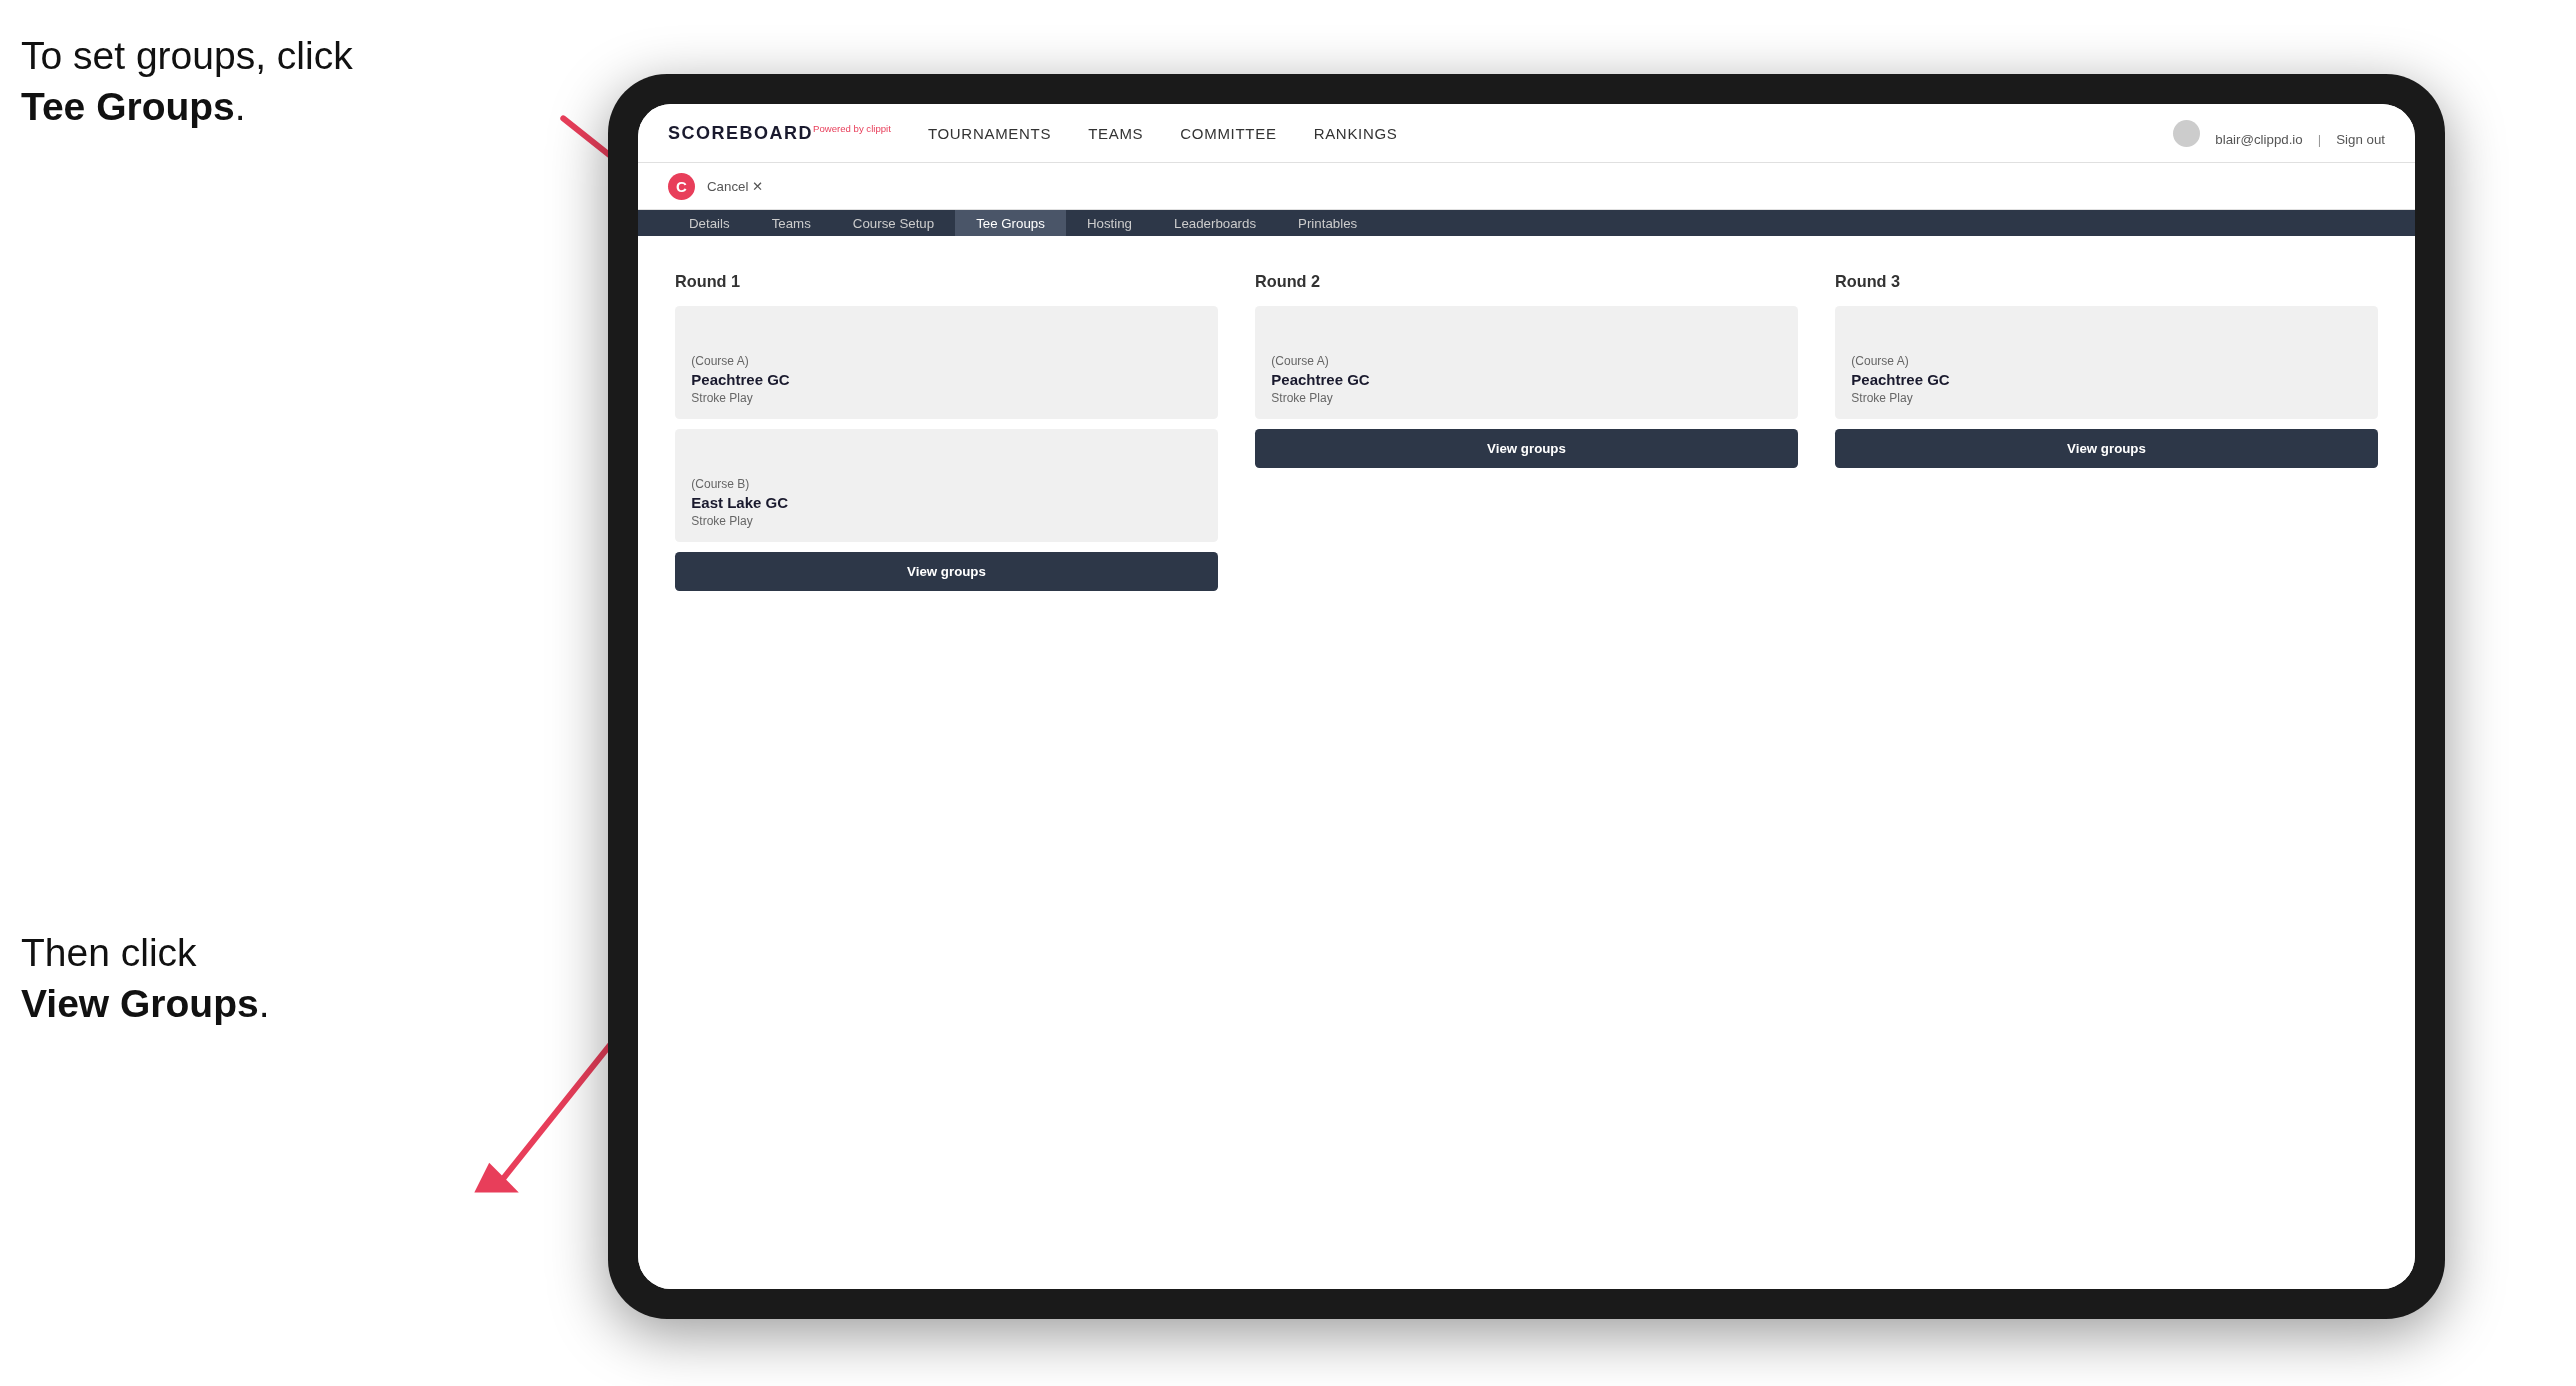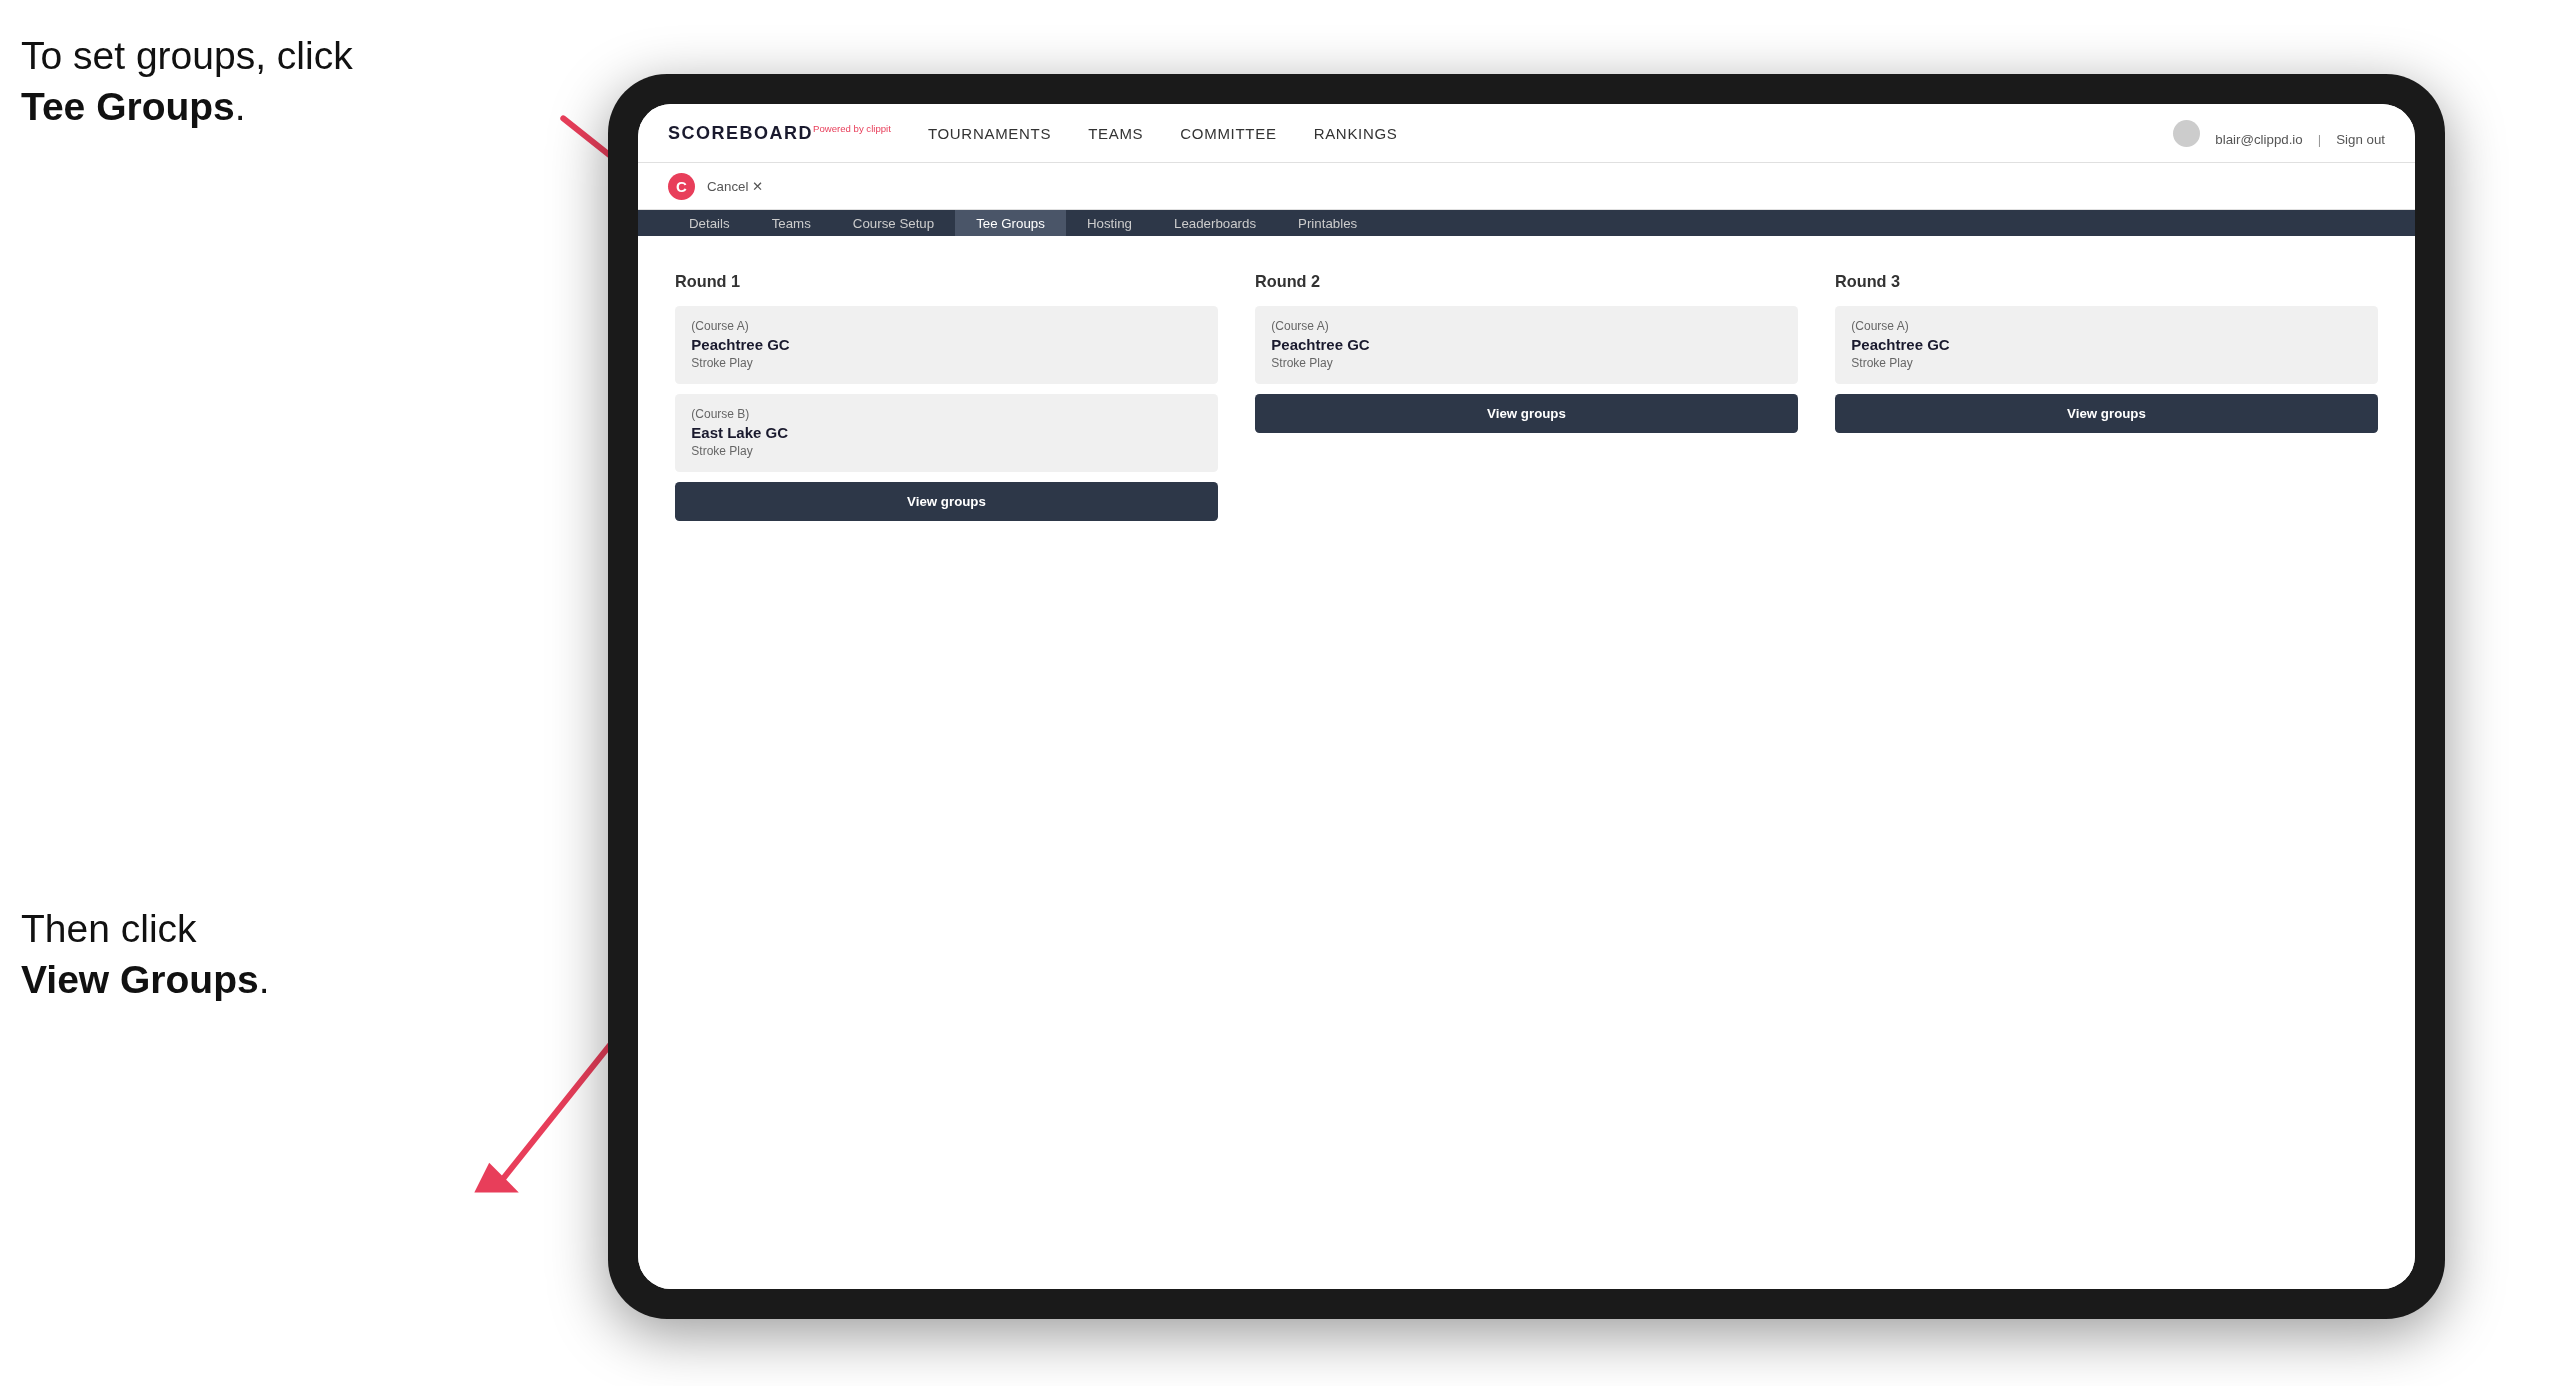--- a/index.html
+++ b/index.html
@@ -21,21 +21,21 @@
       line-height: 1.3;
       color: #111;
     }
     .instruction-top .bold {
       font-weight: 800;
     }
 
     
     .instruction-bottom {
       position: absolute;
-      top: 904px;
+      top: 928px;
       left: 21px;
       font-size: 39px;
       line-height: 1.3;
       color: #111;
     }
     .instruction-bottom .bold {
       font-weight: 800;
     }
 
     
@@ -221,20 +221,21 @@
       background: #f0f0f0;
       border-radius: 4.4px;
       padding: 13.3px 16.3px;
       margin-bottom: 10.4px;
     }
 
     .course-label {
       font-size: 12px;
       color: #666;
       margin-bottom: 3px;
+      margin-top: 35px;
     }
 
     .course-name {
       font-size: 15px;
       font-weight: 700;
       color: #1a1a2e;
       margin-bottom: 3px;
     }
 
     .course-type {

